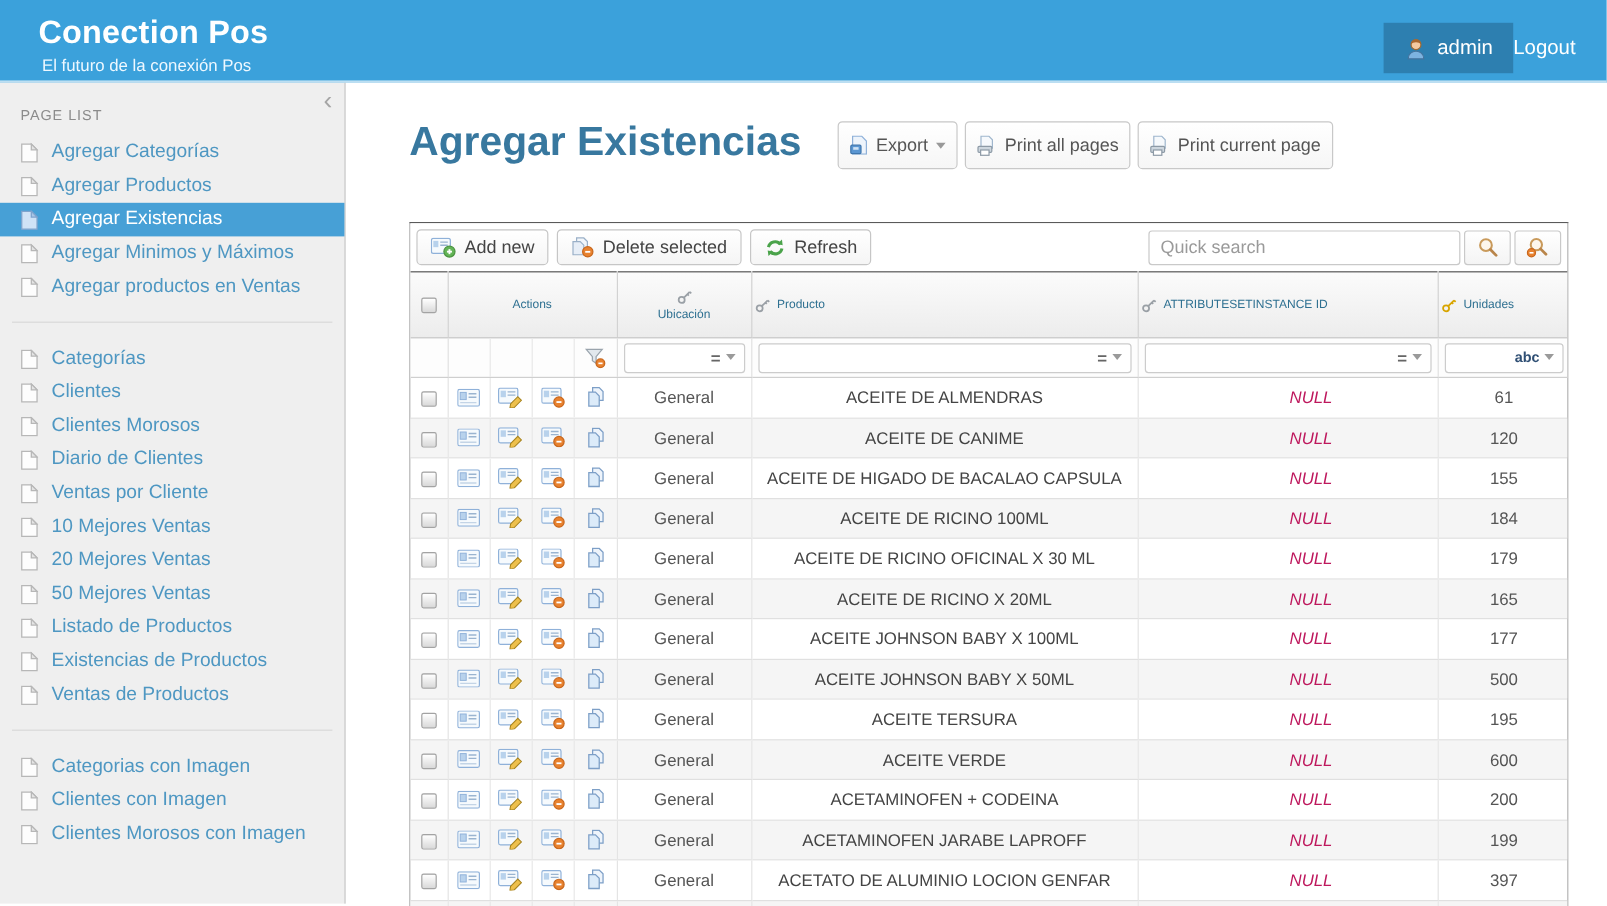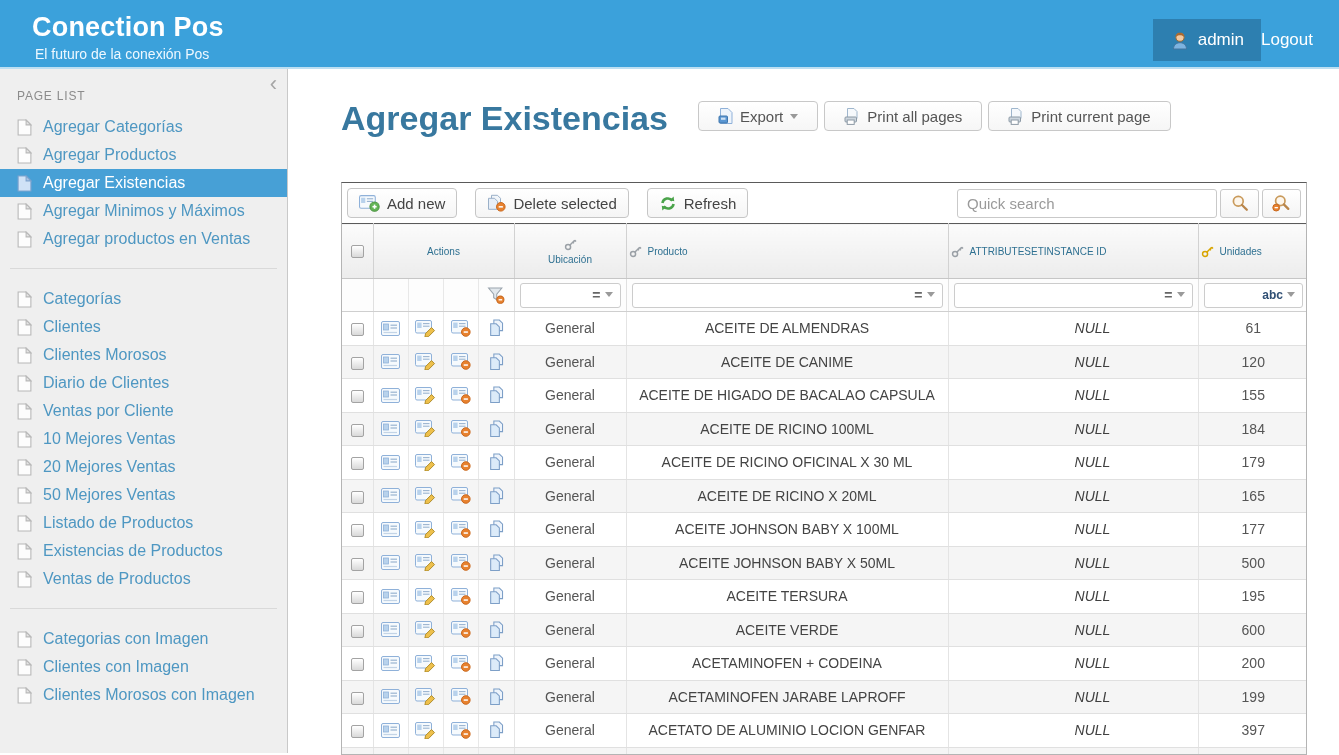--- a/index.html
+++ b/index.html
@@ -34,30 +34,30 @@
   .nav-item.active .pg-body { fill:#cfe2f6; stroke:#7fa3cd; }
   .nav-item.active .pg-fold { fill:#a9c6e6; stroke:#7fa3cd; }
   .nav-divider { border-top:1px solid #d9d9d9; margin:15px 10px 16px 10px; }
 
   .main { flex:1; background:#fff; padding:29px 0 0 53px; }
 
   
   .page-head { display:flex; align-items:flex-start; gap:30px; }
   .page-title { color:#38789f; font-size:34px; font-weight:bold; line-height:40px; }
   .head-btns { display:flex; gap:6px; margin-top:3px; }
-  .hbtn { display:flex; align-items:center; gap:7px; height:30px; padding:0 19px;
+  .hbtn { display:flex; align-items:center; gap:7px; height:40px; padding:0 9px;
           background:linear-gradient(#ffffff,#f6f6f6); border:1px solid #c8c8c8;
           border-radius:4px; font-size:15px; color:#555; cursor:pointer; }
   .caret { width:0; height:0; border:4px solid transparent; border-top:5px solid #999;
            margin-top:4px; }
 
   
   .grid-panel { margin-top:44px; width:966px; height:573px; overflow:hidden;
                 border:1px solid #b4b4b4; border-top:1px solid #5a5a5a; background:#fff; }
-  .gtoolbar { height:40px; display:flex; align-items:center; padding:0 5px; gap:18px; background:#fff; }
+  .gtoolbar { height:40px; display:flex; align-items:center; padding:0 5px; gap:7px; background:#fff; }
   .tbtn { display:flex; align-items:center; gap:7px; height:30px; padding:0 11px;
           background:linear-gradient(#ffffff,#f5f5f5); border:1px solid #c6c6c6;
           border-radius:4px; font-size:15px; color:#444; cursor:pointer; }
   .qsearch { margin-left:auto; display:flex; align-items:center; gap:3px; }
   .qsearch input { width:260px; height:29px; border:1px solid #c9c9c9; border-radius:3px;
                    padding:0 9px; font-size:15px; color:#444;
                    font-family:"Liberation Sans", sans-serif; }
   .qsearch input::placeholder { color:#9a9a9a; }
   .sq-btn { width:39px; height:29px; background:linear-gradient(#ffffff,#f4f4f4);
             border:1px solid #c9c9c9; border-radius:3px; display:flex; align-items:center;
@@ -87,21 +87,21 @@
          font-size:14px; font-weight:bold; cursor:pointer; flex:none; }
   .fop.abc { color:#2f4f74; font-size:12px; }
   .fop .caret { border-top-color:#9a9a9a; margin-top:3px; }
 
   tbody td { height:33.5px; border-left:1px solid #e4e4e4; border-bottom:1px solid #e0e0e0;
              text-align:center; vertical-align:middle; color:#555; font-size:14px;
              overflow:hidden; white-space:nowrap; }
   tbody td:first-child { border-left:none; }
   tbody tr.alt td { background:#f5f5f5; }
   .c-prod { color:#444; }
-  .c-attr { font-style:italic; color:#404040;padding-left:39px; }
+  .c-attr { font-style:italic; color:#be185d;padding-left:39px; }
 
   .acts { display:flex; height:100%; align-items:stretch; }
   .act { flex:1; display:flex; align-items:center; justify-content:center;
          border-left:1px solid #e8e8e8; cursor:pointer; }
   .act:first-child { border-left:none; }
   .acts.filters .act { cursor:default; }
 
   .cbx { display:inline-block; width:13px; height:13px; border:1px solid #a3a3a3;
          border-radius:2px; background:linear-gradient(#ffffff,#d9d9d9); vertical-align:middle;
          cursor:pointer; }

